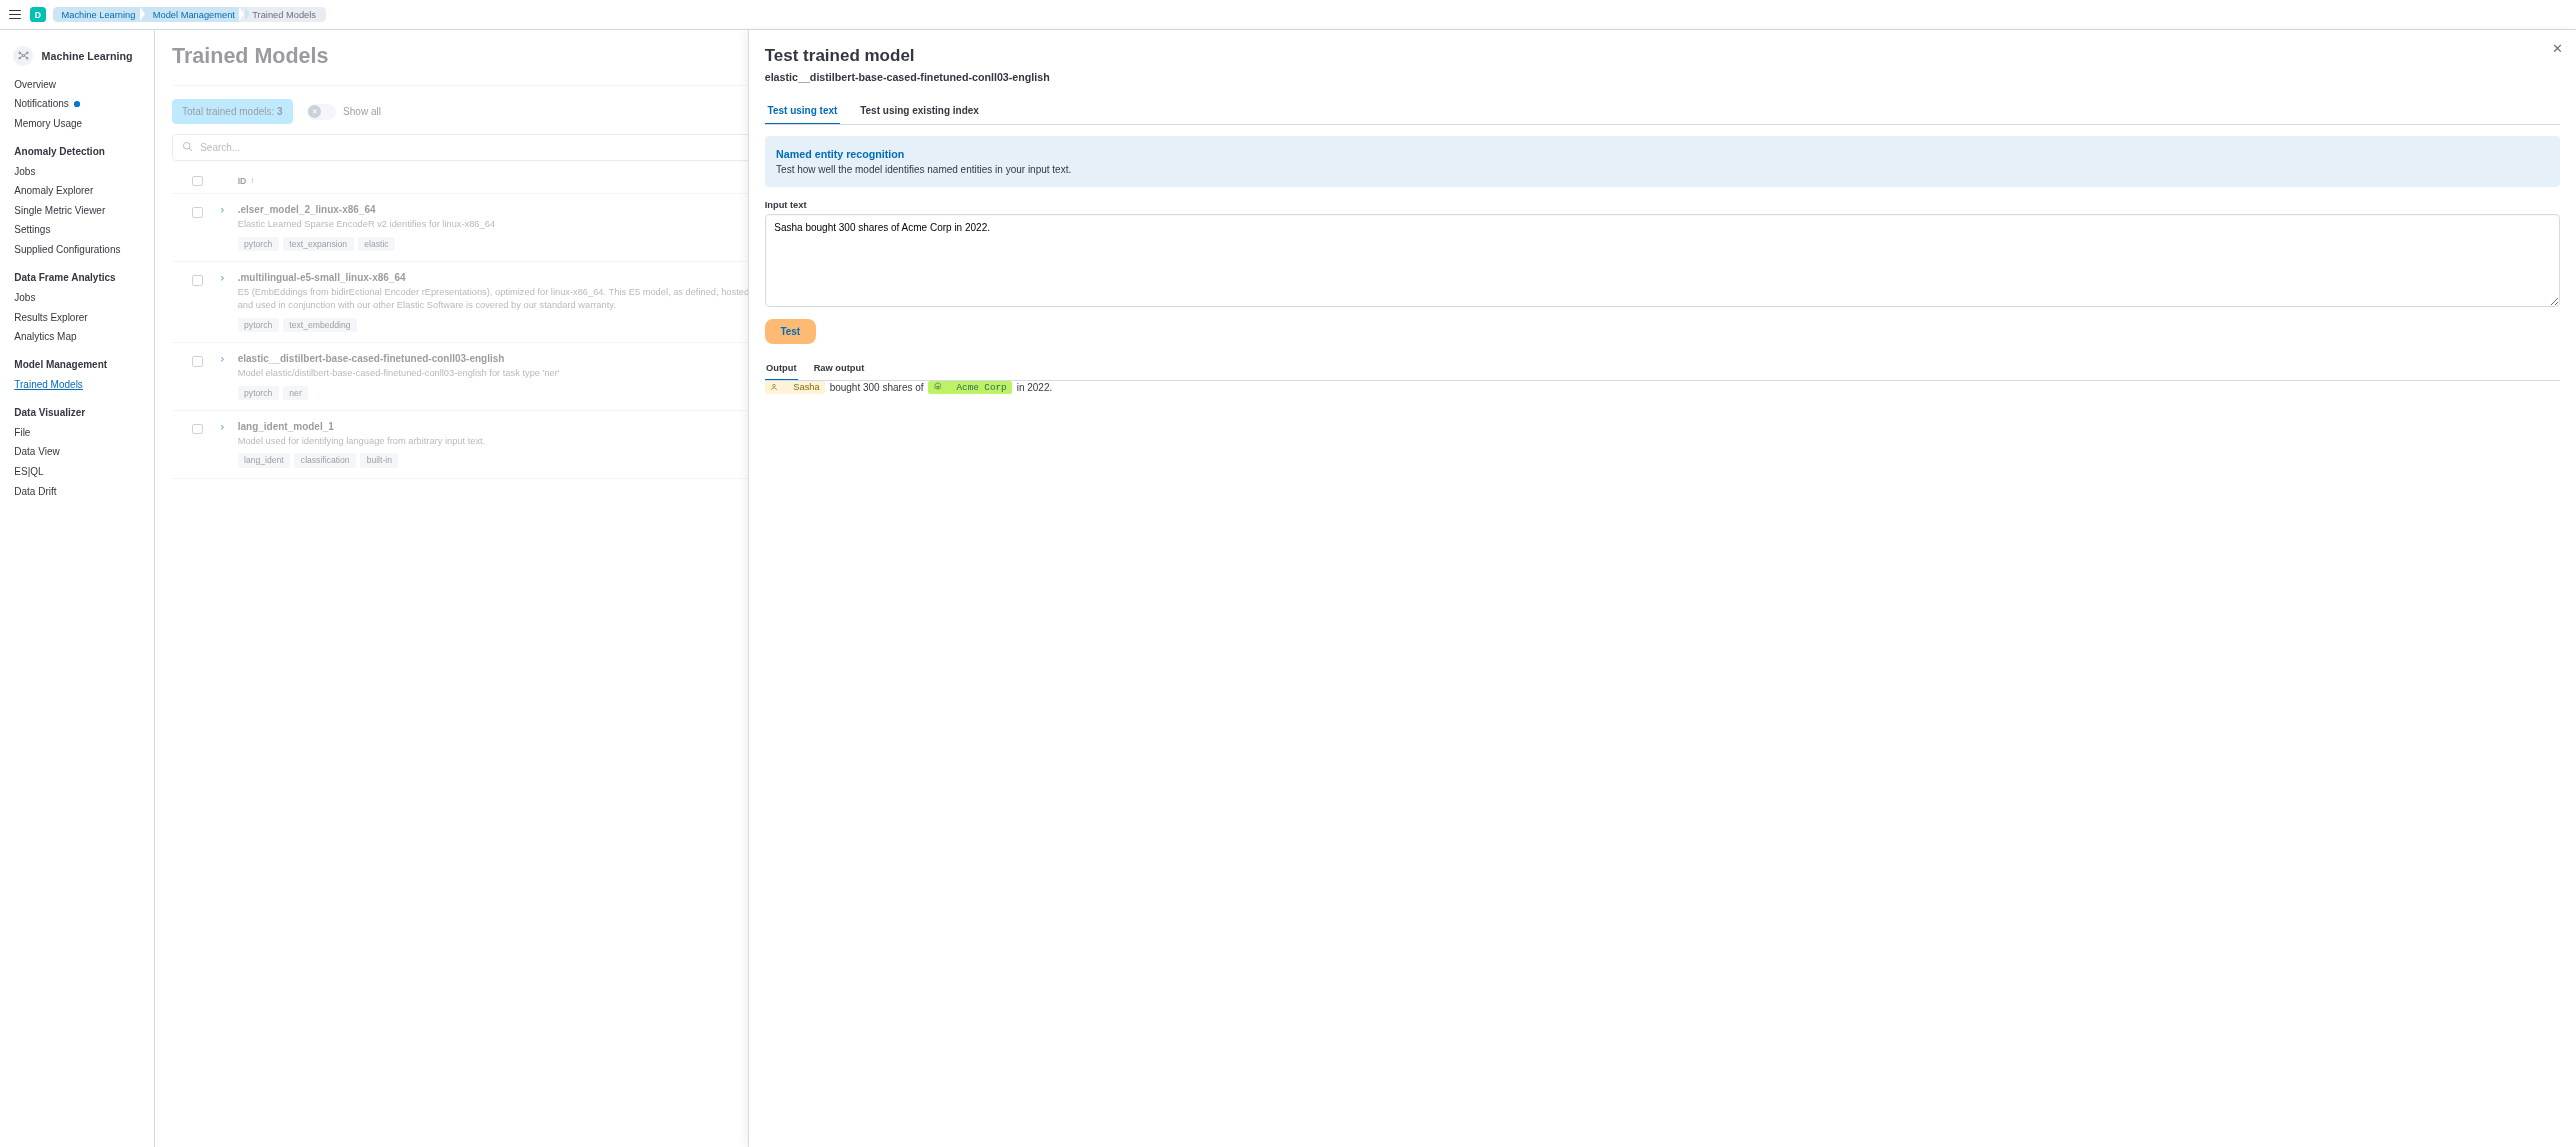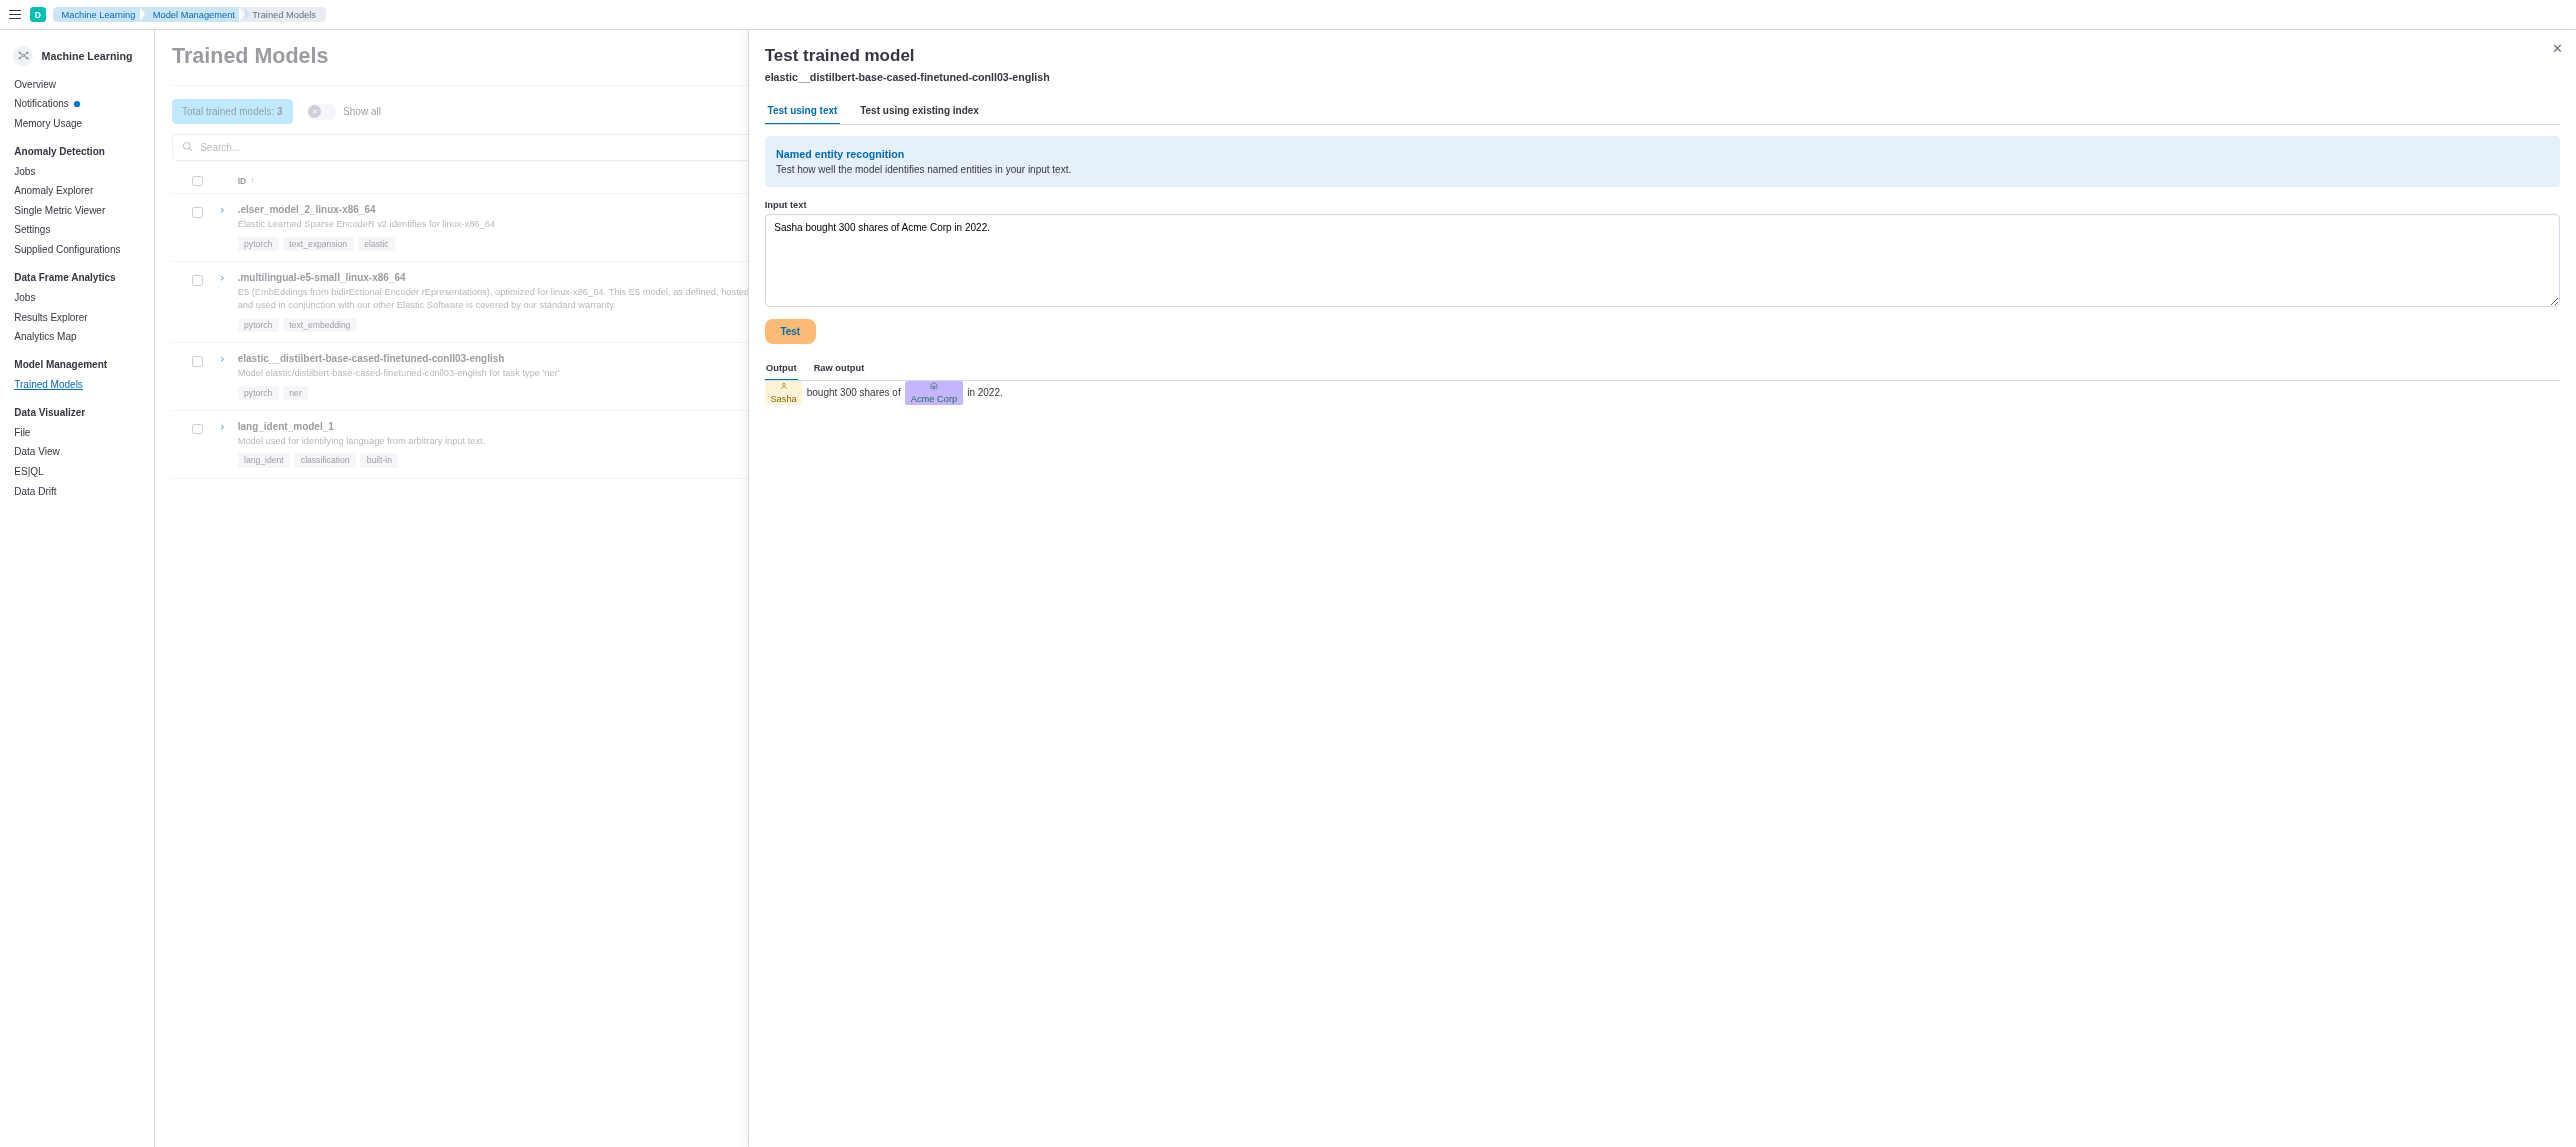--- a/index.html
+++ b/index.html
@@ -154,25 +154,25 @@
   background:#fdba74; color:#006bb8; border:none; border-radius:8px;
   padding:7.2px 15.7px; font-size:10px; font-weight:700; cursor:pointer; margin-bottom:13px;
 }
 
 .subtabs { display:flex; border-bottom:0.7px solid #d3dae6; }
 .subtab { padding:5.7px 1.4px; margin-right:14.3px; font-size:9.3px; font-weight:600; cursor:pointer; border-bottom:1.4px solid transparent;}
 .subtab.active { border-bottom-color:#006bb8; }
 
 .output-line { font-size:10px; display:flex; align-items:center; flex-wrap:wrap; gap:4.3px;}
 .ent {
-  display:inline-flex; align-items:center; gap:2px;
-  padding:1.4px 5.7px; border-radius:2.1px; font-size:9.3px; font-weight:500;flex-direction:column;
+  display:inline-flex; align-items:center; gap:15px;
+  padding:1.4px 5.7px; border-radius:2.1px; font-size:9.3px; font-weight:500;
 }
 .ent-per { background:#fdf3d8; color:#8a6a0a; }
-.ent-org { background:#c4b5fd; color:#2a6b58; }
+.ent-org { background:#bef264; color:#2a6b58;font-family:Liberation Mono, monospace; }
 .ent-icon { font-size:8.6px; }
 </style>
 </head>
 <body>
 
 <div class="topbar">
   <div class="menu-btn">
       <div></div>
       <div></div>
       <div></div>

